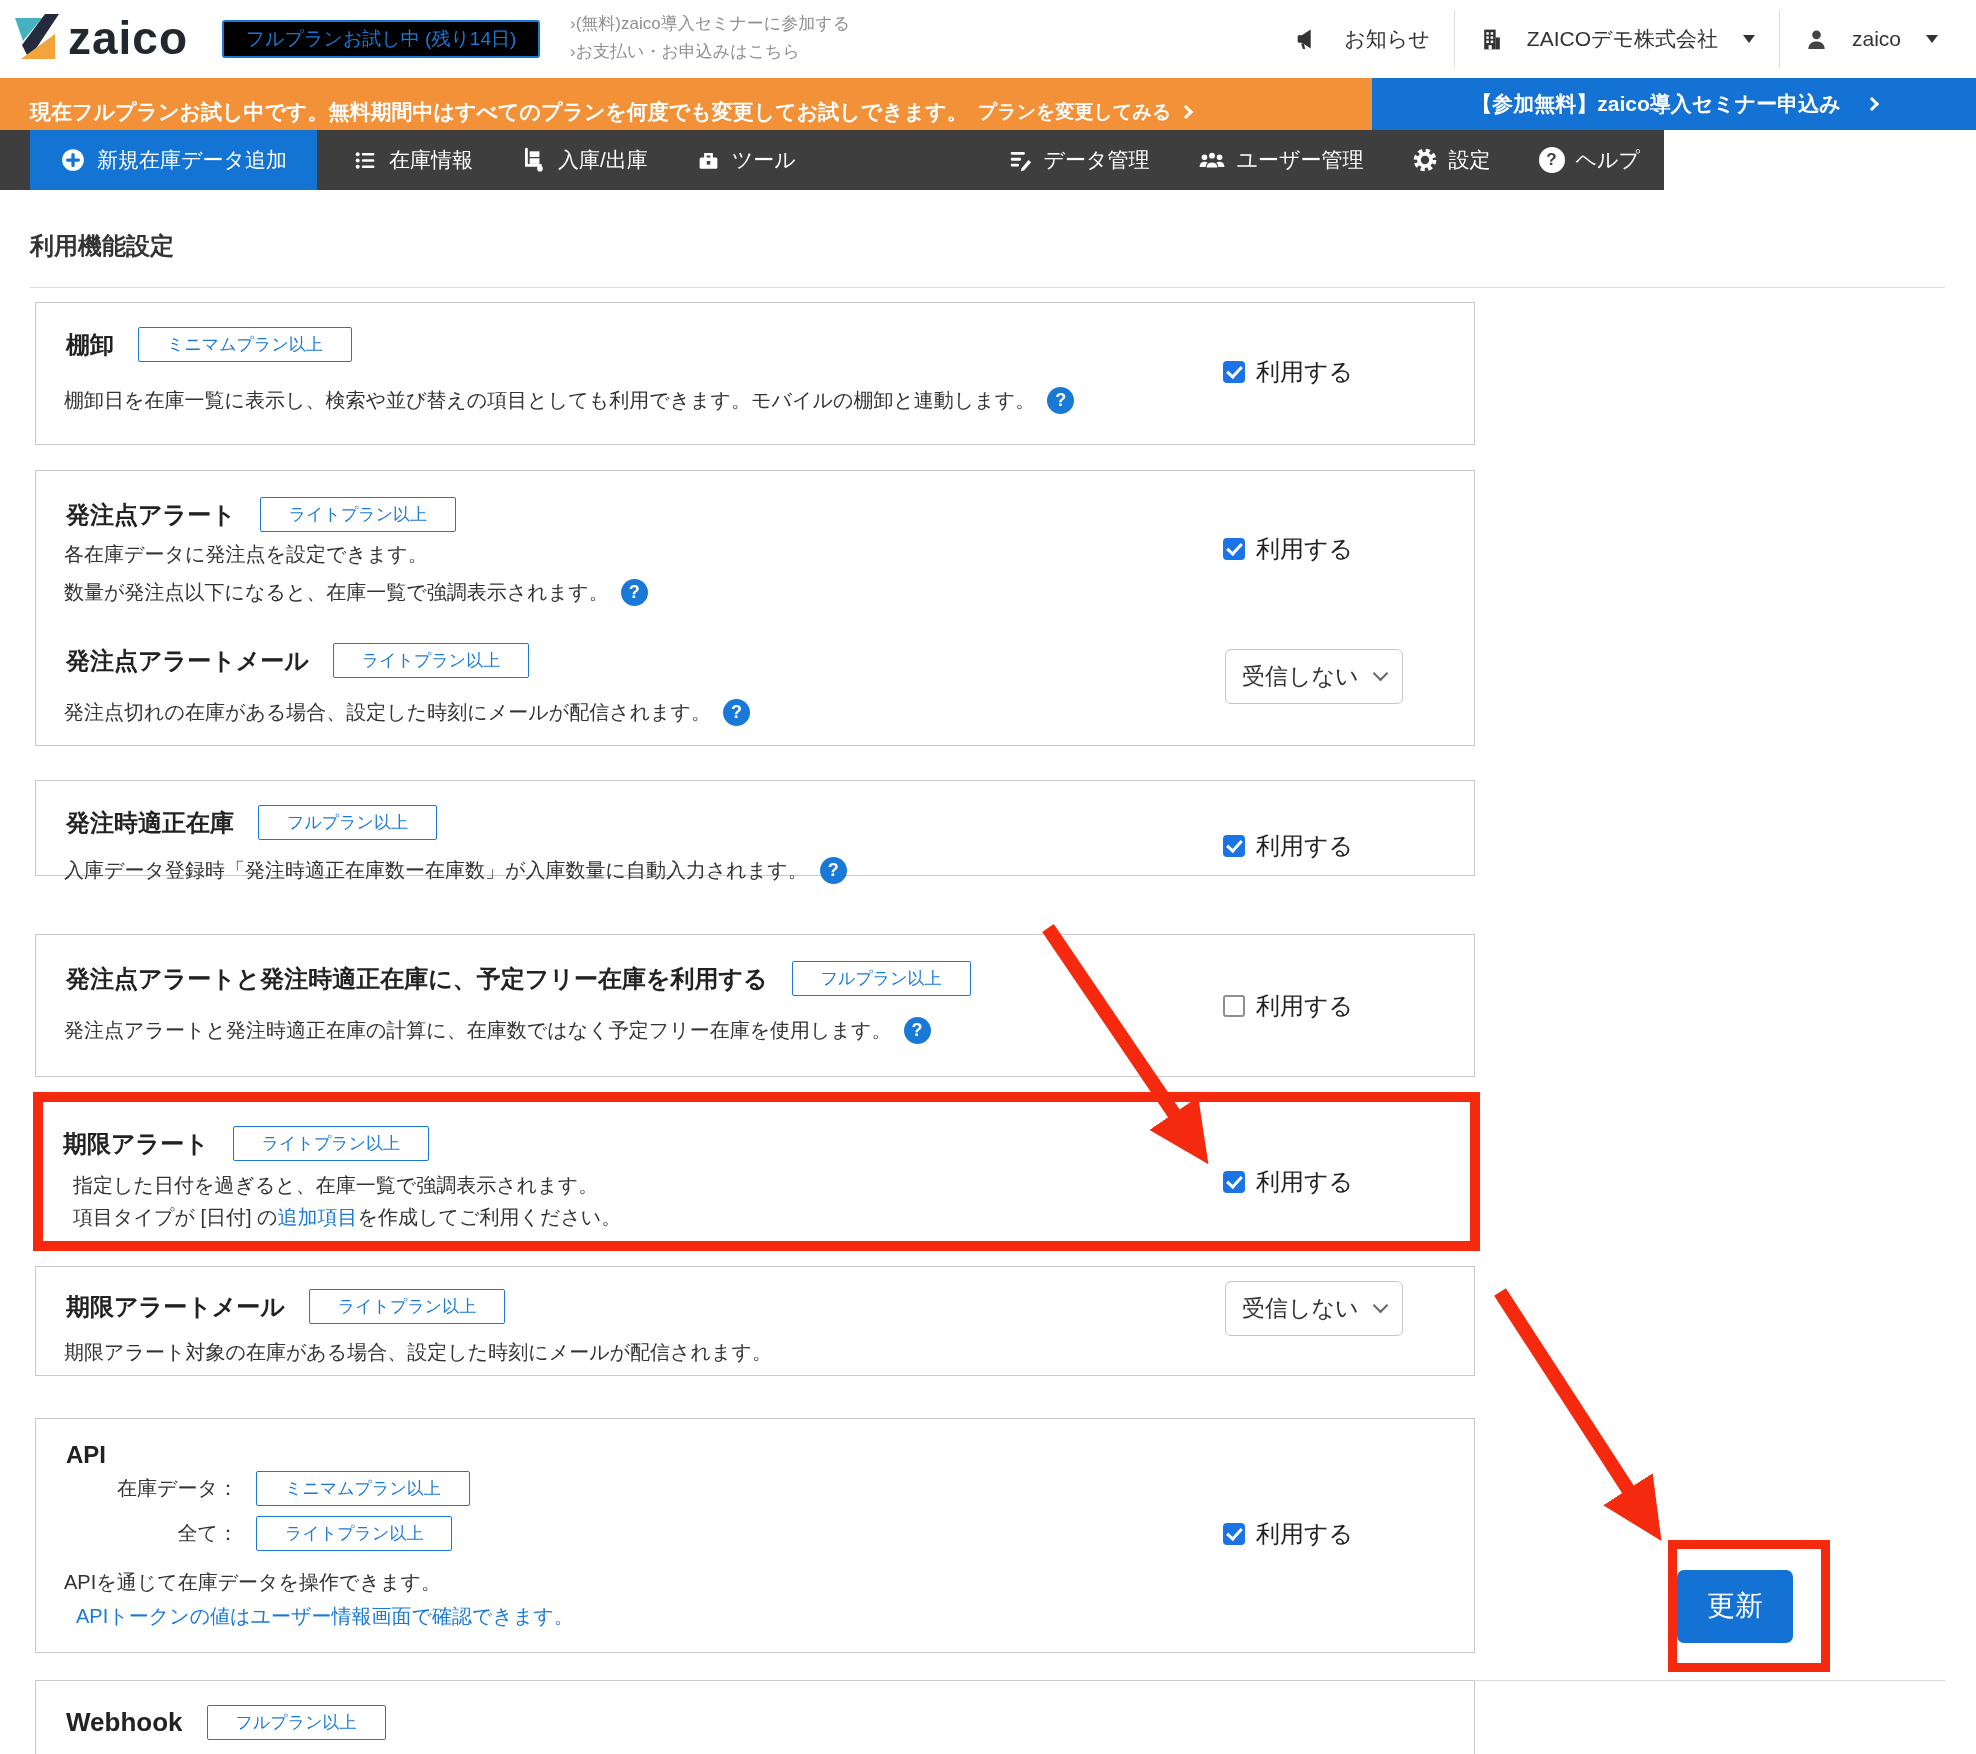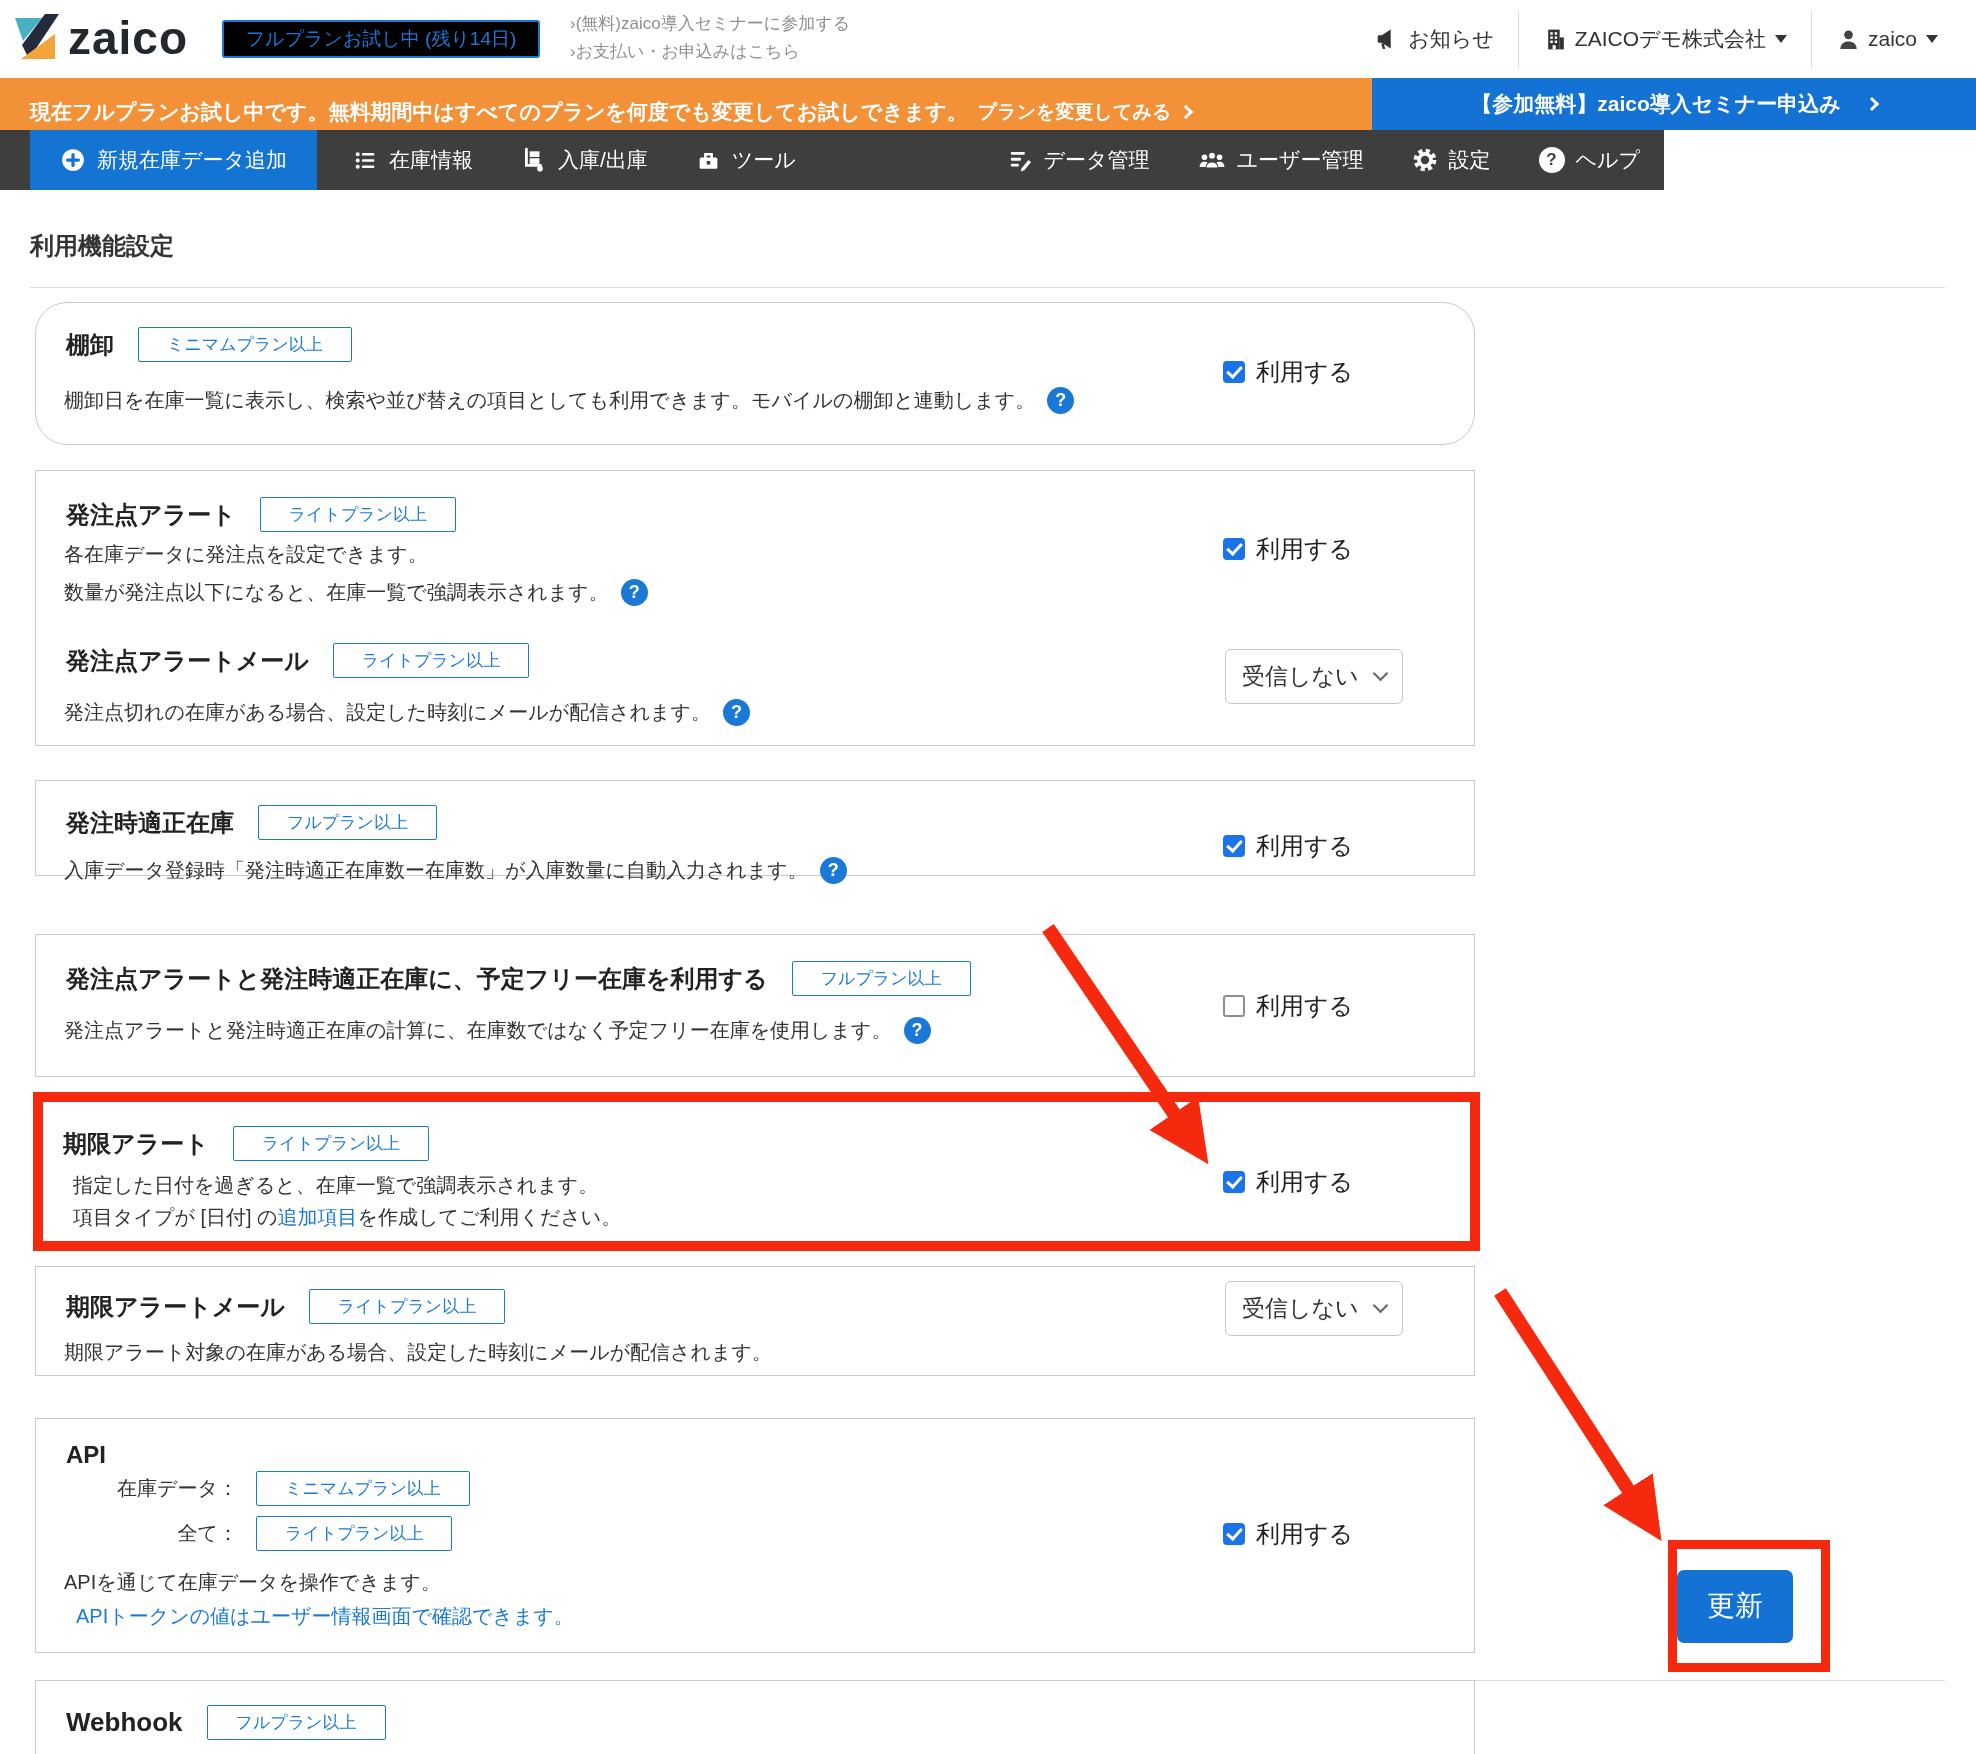--- a/index.html
+++ b/index.html
@@ -7,21 +7,21 @@
   .page { position:relative; width:1976px; height:1754px; background:#fff; overflow:hidden; }
 
   
   .hdr { position:absolute; top:0; left:0; width:1976px; height:78px; background:#fff; }
   .logo { position:absolute; left:14px; top:13px; display:flex; align-items:center; gap:8px; cursor:pointer; }
   .logo-text { font-size:46px; font-weight:bold; color:#23282f; letter-spacing:1px; line-height:1; }
   .trial-badge { position:absolute; left:222px; top:20px; width:318px; height:38px; border:2px solid #1a79d7; border-radius:3px; color:#1a79d7; font-size:19px; display:flex; align-items:center; justify-content:center; cursor:pointer; background:#000000; }
   .hdr-links { position:absolute; left:570px; top:11px; display:flex; flex-direction:column; gap:3px; }
   .hdr-links a { font-size:17px; color:#8f8f8f; text-decoration:none; line-height:25px; cursor:pointer; }
   .hdr-right { position:absolute; right:14px; top:0; height:78px; display:flex; align-items:center; }
-  .hdr-item { display:flex; align-items:center; gap:7px; padding:0 24px; font-size:21px; color:#333; cursor:pointer; height:78px; }
+  .hdr-item { display:flex; align-items:center; gap:23px; padding:0 24px; font-size:21px; color:#333; cursor:pointer; height:78px; }
   .vsep { width:1px; height:58px; background:#ddd; }
   .caret { width:0; height:0; border-left:6px solid transparent; border-right:6px solid transparent; border-top:8px solid #333; margin-left:2px; }
 
   
   .banner-row { position:absolute; top:78px; left:0; width:1976px; height:52px; display:flex; }
   .banner-orange { width:1372px; height:68px; background:#F29138; display:flex; align-items:center; padding-left:30px; color:#fff; }
   .banner-orange .main { font-size:21px; font-weight:bold; white-space:nowrap; }
   .banner-orange .lnk { font-size:19px; font-weight:bold; margin-left:10px; display:flex; align-items:center; gap:10px; cursor:pointer; white-space:nowrap; }
   .banner-blue { width:604px; height:52px; background:#1372D3; color:#fff; display:flex; align-items:center; justify-content:center; gap:26px; font-size:21px; font-weight:bold; cursor:pointer; }
   .chev { display:inline-block; width:10px; height:10px; border-top:3.5px solid #fff; border-right:3.5px solid #fff; transform:rotate(45deg); }
@@ -217,21 +217,21 @@
     <div class="nav-item">
       <span class="qmark nav-q"></span>
       <span>ヘルプ</span>
     </div>
   </nav>
 
   <main class="content">
     <h1 class="page-title">利用機能設定</h1>
     <div class="title-rule"></div>
 
-    <section class="card" style="top:112px;height:143px;border-radius:32px;">
+    <section class="card" style="top:112px;height:143px;">
       <div class="trow" style="top:24px;">
         <span class="ctitle">棚卸</span>
         <span class="badge">ミニマムプラン以上</span>
       </div>
       <div class="desc" style="top:84px;">
         <span>棚卸日を在庫一覧に表示し、検索や並び替えの項目としても利用できます。モバイルの棚卸と連動します。</span>
         <span class="qmark"></span>
       </div>
       <div class="ctl" style="top:53px;">
         <span class="cb checked"></span>

